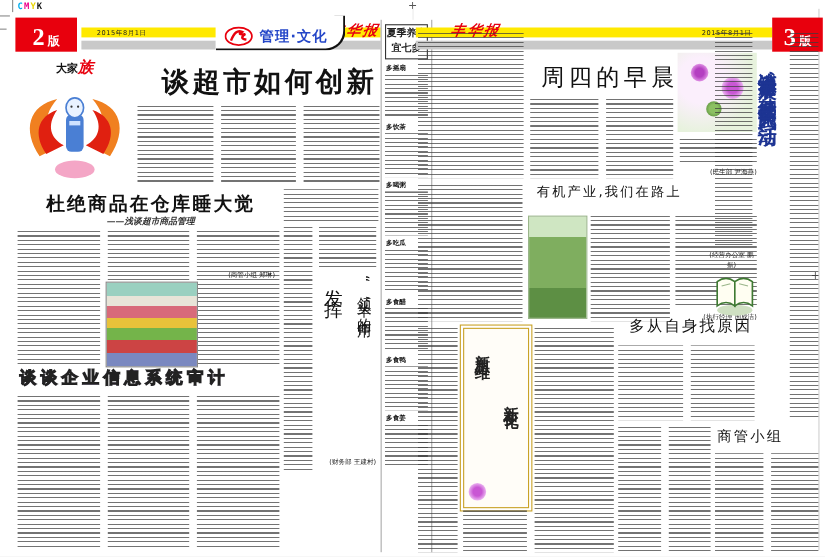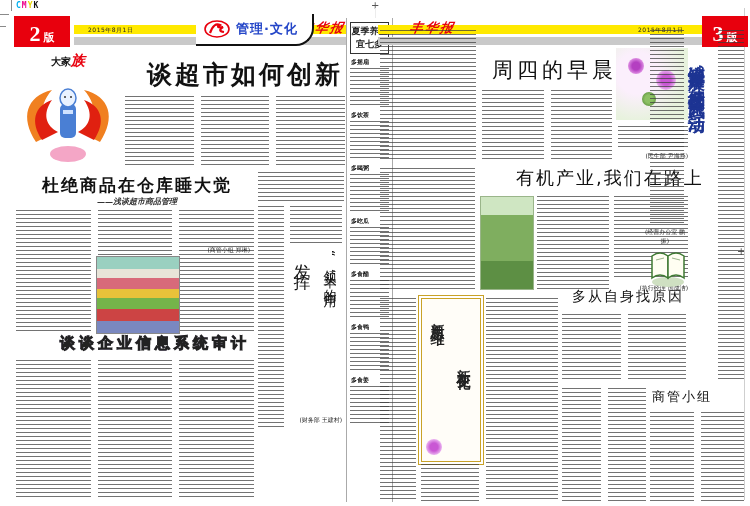--- a/index.html
+++ b/index.html
@@ -14,33 +14,33 @@
   .foldline{left:375px;top:8px;width:1px;height:492px;background:#ececec;}
   .edgeline{left:744px;top:8px;width:1px;height:492px;background:#cfcfcf;}
   
   .stripe-y{background:#ffe900;height:9px;}
   .stripe-g{background:#c9c9c9;height:8px;}
   .pagebox{background:#e8000d;color:#fff;display:flex;align-items:flex-end;justify-content:center;gap:3px;padding-bottom:2px;}
   .pagebox .num{font:bold 22px "Liberation Serif",serif;line-height:1;}
   .pagebox .word{font:bold 11px "DejaVu Sans",sans-serif;line-height:1.4;}
   .datetext{font:6px "DejaVu Sans",sans-serif;color:#222;letter-spacing:.5px;}
   .tab{background:#fff;border-bottom:2px solid #111;border-right:2px solid #111;
-       border-bottom-right-radius:18px;display:flex;align-items:center;gap:6px;padding:2px 14px 2px 8px;}
+       border-bottom-right-radius:18px;display:flex;align-items:flex-end;gap:6px;padding:2px 14px 2px 8px;}
   .sectiontitle{font:bold 13px "DejaVu Sans",sans-serif;color:#2446c8;letter-spacing:1px;white-space:nowrap;}
   .logo{width:26px;height:18px;flex:0 0 auto;}
   .masthead{font:bold italic 13px "DejaVu Serif",serif;color:#e60012;transform:skewX(-10deg);letter-spacing:2px;white-space:nowrap;}
   
   .tl{background-image:repeating-linear-gradient(to bottom,#3c3c3c 0,#3c3c3c 1px,transparent 1px,transparent 4px);opacity:.72;}
   .cols{display:flex;gap:7px;}
   .cols>div{flex:1;}
   
   .h-main{font:bold 25px "DejaVu Serif",serif;letter-spacing:3px;text-align:center;color:#111;white-space:nowrap;}
   .h-sub{font:bold 17px "DejaVu Serif",serif;letter-spacing:2px;text-align:center;color:#111;white-space:nowrap;}
   .h-subtitle{font:italic bold 8px "DejaVu Serif",serif;text-align:center;color:#333;}
-  .h-outline{font:bold 15px "DejaVu Serif",serif;letter-spacing:4px;text-align:right;color:#8b5cf6;
+  .h-outline{font:bold 15px "DejaVu Serif",serif;letter-spacing:4px;text-align:left;color:#8b5cf6;
              -webkit-text-stroke:1px #222;text-stroke:1px #222;white-space:nowrap;}
   .h-callig{font:bold italic "DejaVu Serif",serif;color:#111;white-space:nowrap;}
   .byline{font:6px "DejaVu Sans",sans-serif;color:#222;text-align:right;}
   .vtext{writing-mode:vertical-rl;}
   
   .emblem{text-align:center;}
   .emblem .top{font:bold 10px "DejaVu Serif",serif;color:#111;}
   .emblem .top .zu{color:#e8000d;font:bold italic 14px "DejaVu Serif",serif;}
   
   .photo-market{background:linear-gradient(180deg,#9ad0c0 0 16%,#e8e4d8 16% 28%,#d86a7a 28% 42%,
@@ -207,21 +207,21 @@
     <span class="flower-dot" style="left:26px;top:44px;width:14px;height:14px;background:radial-gradient(circle,#8cc063 0 40%,#5f9440 80%)"></span>
   </div>
   <div class="abs tl" style="left:380px;top:30px;width:96px;height:132px"></div>
   <div class="abs cols" style="left:482px;top:90px;width:130px;height:72px">
     <div class="tl"></div>
       <div class="tl"></div>
   </div>
   <div class="abs tl" style="left:618px;top:126px;width:70px;height:24px"></div>
   <div class="abs byline" style="left:608px;top:152px;width:80px">(民生部 尹海燕)</div>
 
-  <div class="abs h-callig" style="left:516px;top:166px;font-size:18px;letter-spacing:2px">有机产业,我们在路上</div>
+  <div class="abs h-callig" style="left:488px;top:166px;font-size:12px;letter-spacing:2px">有机产业,我们在路上</div>
   <div class="abs tl" style="left:380px;top:168px;width:95px;height:124px"></div>
   <div class="abs photo-green" style="left:480px;top:196px;width:52px;height:92px"></div>
   <div class="abs tl" style="left:537px;top:196px;width:72px;height:96px"></div>
   <div class="abs tl" style="left:614px;top:196px;width:74px;height:84px"></div>
   <div class="abs byline" style="left:604px;top:284px;width:84px">(执行经理 国成洁)</div>
 
   <div class="abs tl" style="left:380px;top:298px;width:36px;height:204px"></div>
   <div class="abs thinkbox" style="left:421px;top:298px;width:58px;height:156px">
     <span class="vtext" style="margin-top:6px">新思维</span>
     <span class="vtext" style="margin-top:52px">新变化</span>

